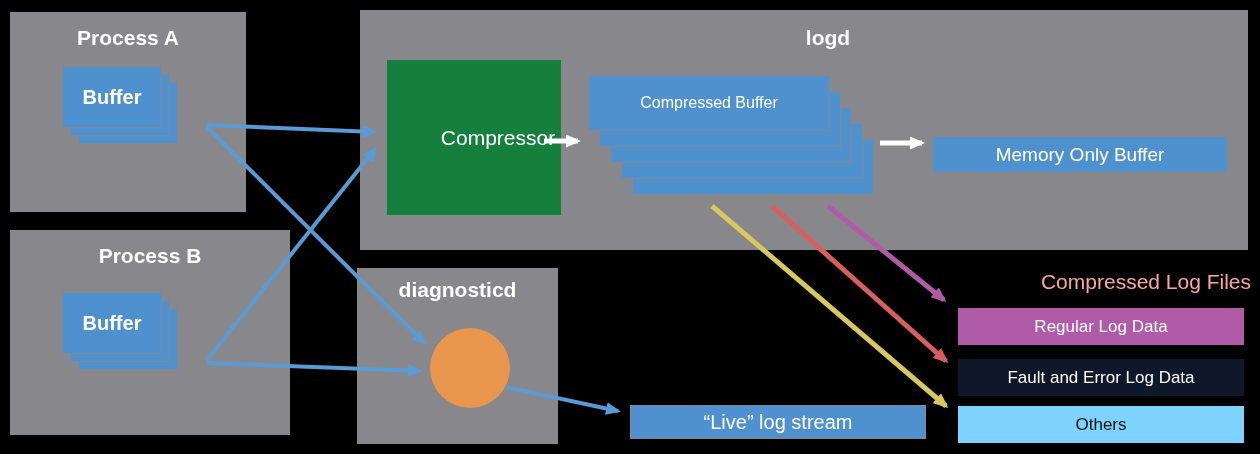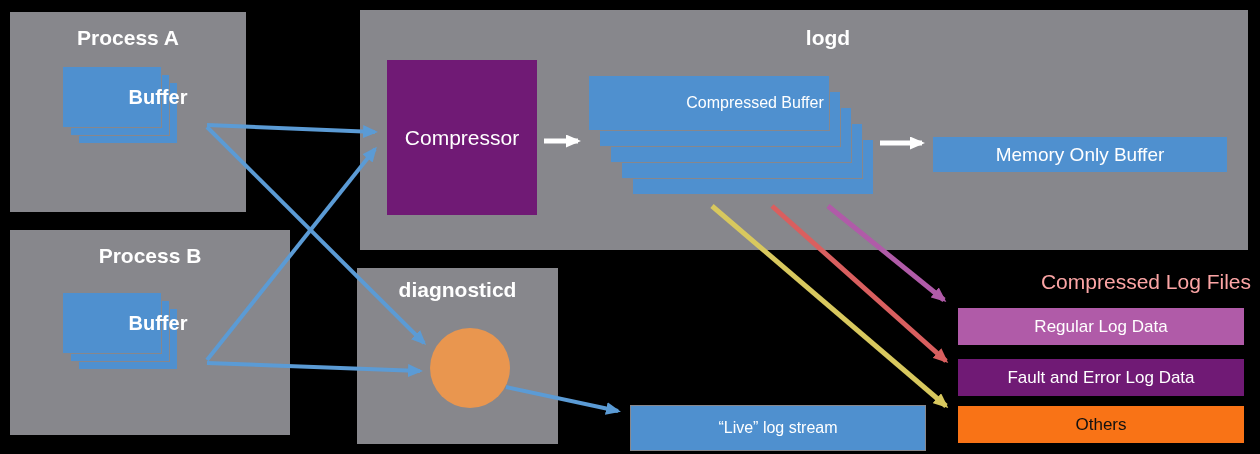--- a/index.html
+++ b/index.html
@@ -48,25 +48,25 @@
   }
   .buffer-stack { position: absolute; }
   .buffer-label {
     position: absolute;
     width: 100%;
     height: 100%;
     display: flex;
     align-items: center;
     justify-content: center;
     font-size: 20px;
-    padding-left: 46px;
   }
   .orange {
     position: absolute;
-    background: #701a75;
+    background: #15803d;
+    padding-left: 24px;
   }
   .compressor-label {
     position: absolute;
     width: 100%;
     top: 50%;
     transform: translateY(-50%);
     text-align: center;
     font-size: 21px;
     color: #fff;
   }
@@ -147,33 +147,33 @@
 
   <div class="blue-box" style="left:932px; top:125px; width:296px; height:37px; font-size:19px;margin-top:11px;">
     <span>Memory Only Buffer</span>
   </div>
 
   <div class="panel" style="left:357px; top:268px; width:201px; height:176px;">
     <div class="panel-title" style="top:10px;">diagnosticd</div>
     <div class="circle" style="left:73px; top:60px; width:80px; height:80px;"></div>
   </div>
 
-  <div class="blue-box" style="left:630px; top:405px; width:296px; height:46px; font-size:16px;">
+  <div class="blue-box" style="left:630px; top:405px; width:296px; height:34px; font-size:20px;">
     <span>“Live” log stream</span>
   </div>
 
   <div class="section-label" style="top:270px;">Compressed Log Files</div>
 
   <div class="bar" style="top:308px; background:#b05ba8; color:#fff;">
     <span>Regular Log Data</span>
   </div>
-  <div class="bar" style="top:359px; background:#701a75; color:#fff;">
+  <div class="bar" style="top:359px; background:#0f172a; color:#fff;">
     <span>Fault and Error Log Data</span>
   </div>
-  <div class="bar" style="top:406px; background:#f97316; color:#111;">
+  <div class="bar" style="top:406px; background:#7dd3fc; color:#111;">
     <span>Others</span>
   </div>
 
   <svg id="arrows" width="1260" height="454" viewBox="0 0 1260 454">
     <defs>
       <marker id="m-blue" markerWidth="15" markerHeight="13" refX="12" refY="6.5" orient="auto" markerUnits="userSpaceOnUse">
         <path d="M0,0 L15,6.5 L0,13 z" fill="#5b9bd5"></path>
       </marker>
       <marker id="m-white" markerWidth="15" markerHeight="13" refX="12" refY="6.5" orient="auto" markerUnits="userSpaceOnUse">
         <path d="M0,0 L15,6.5 L0,13 z" fill="#ffffff"></path>

